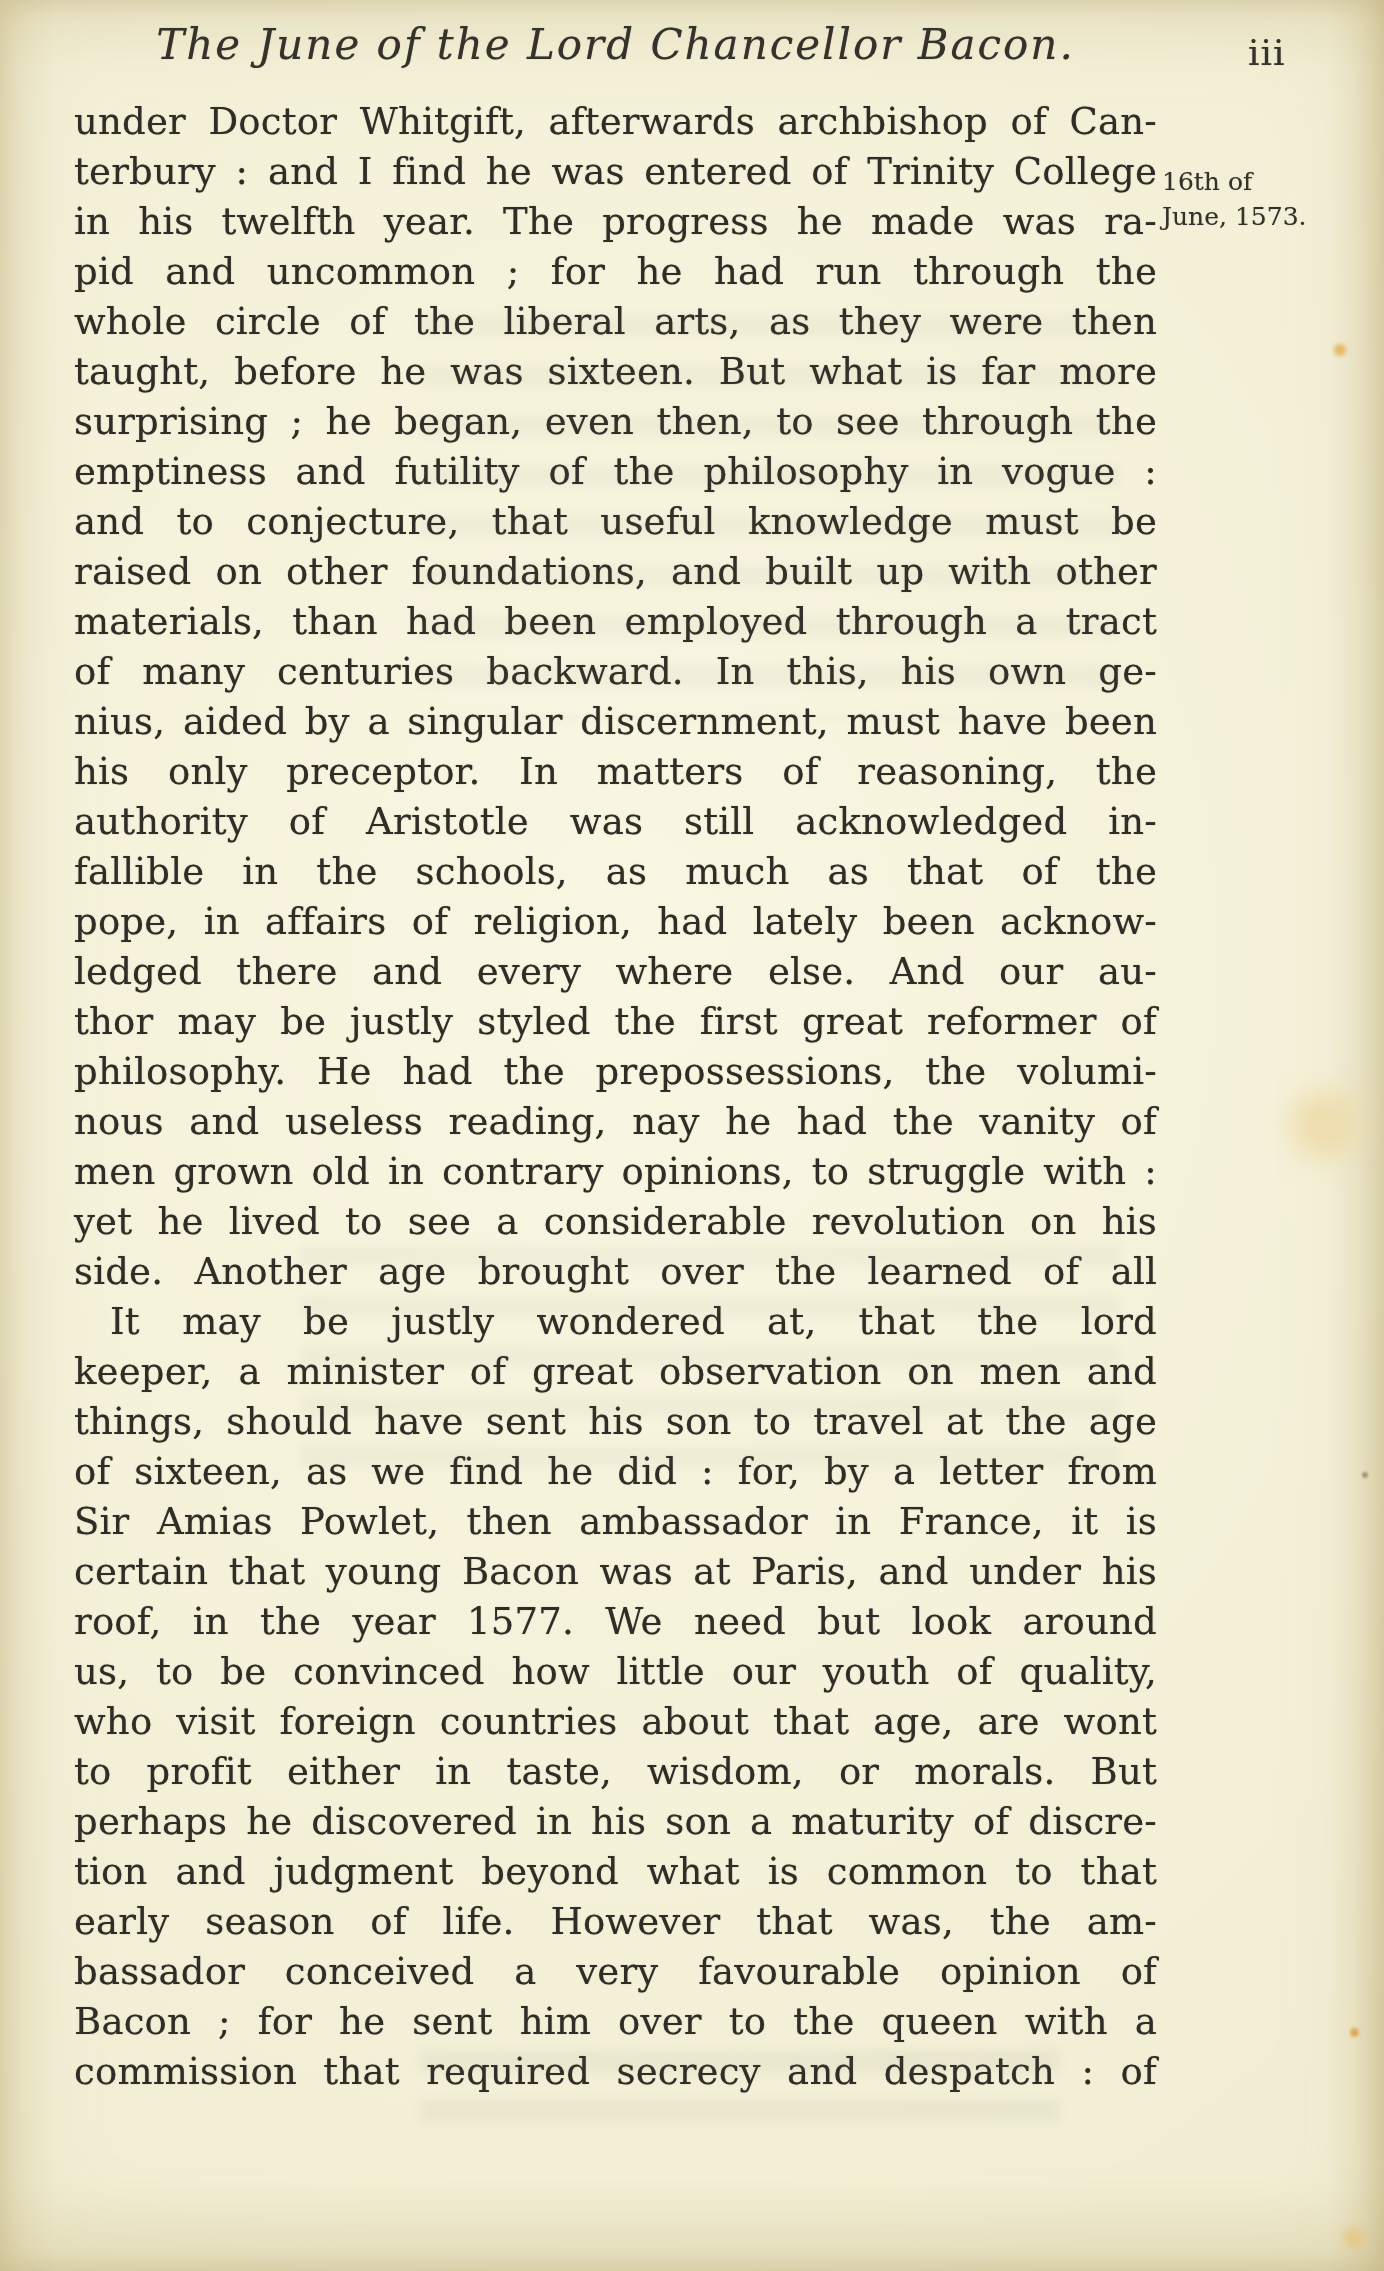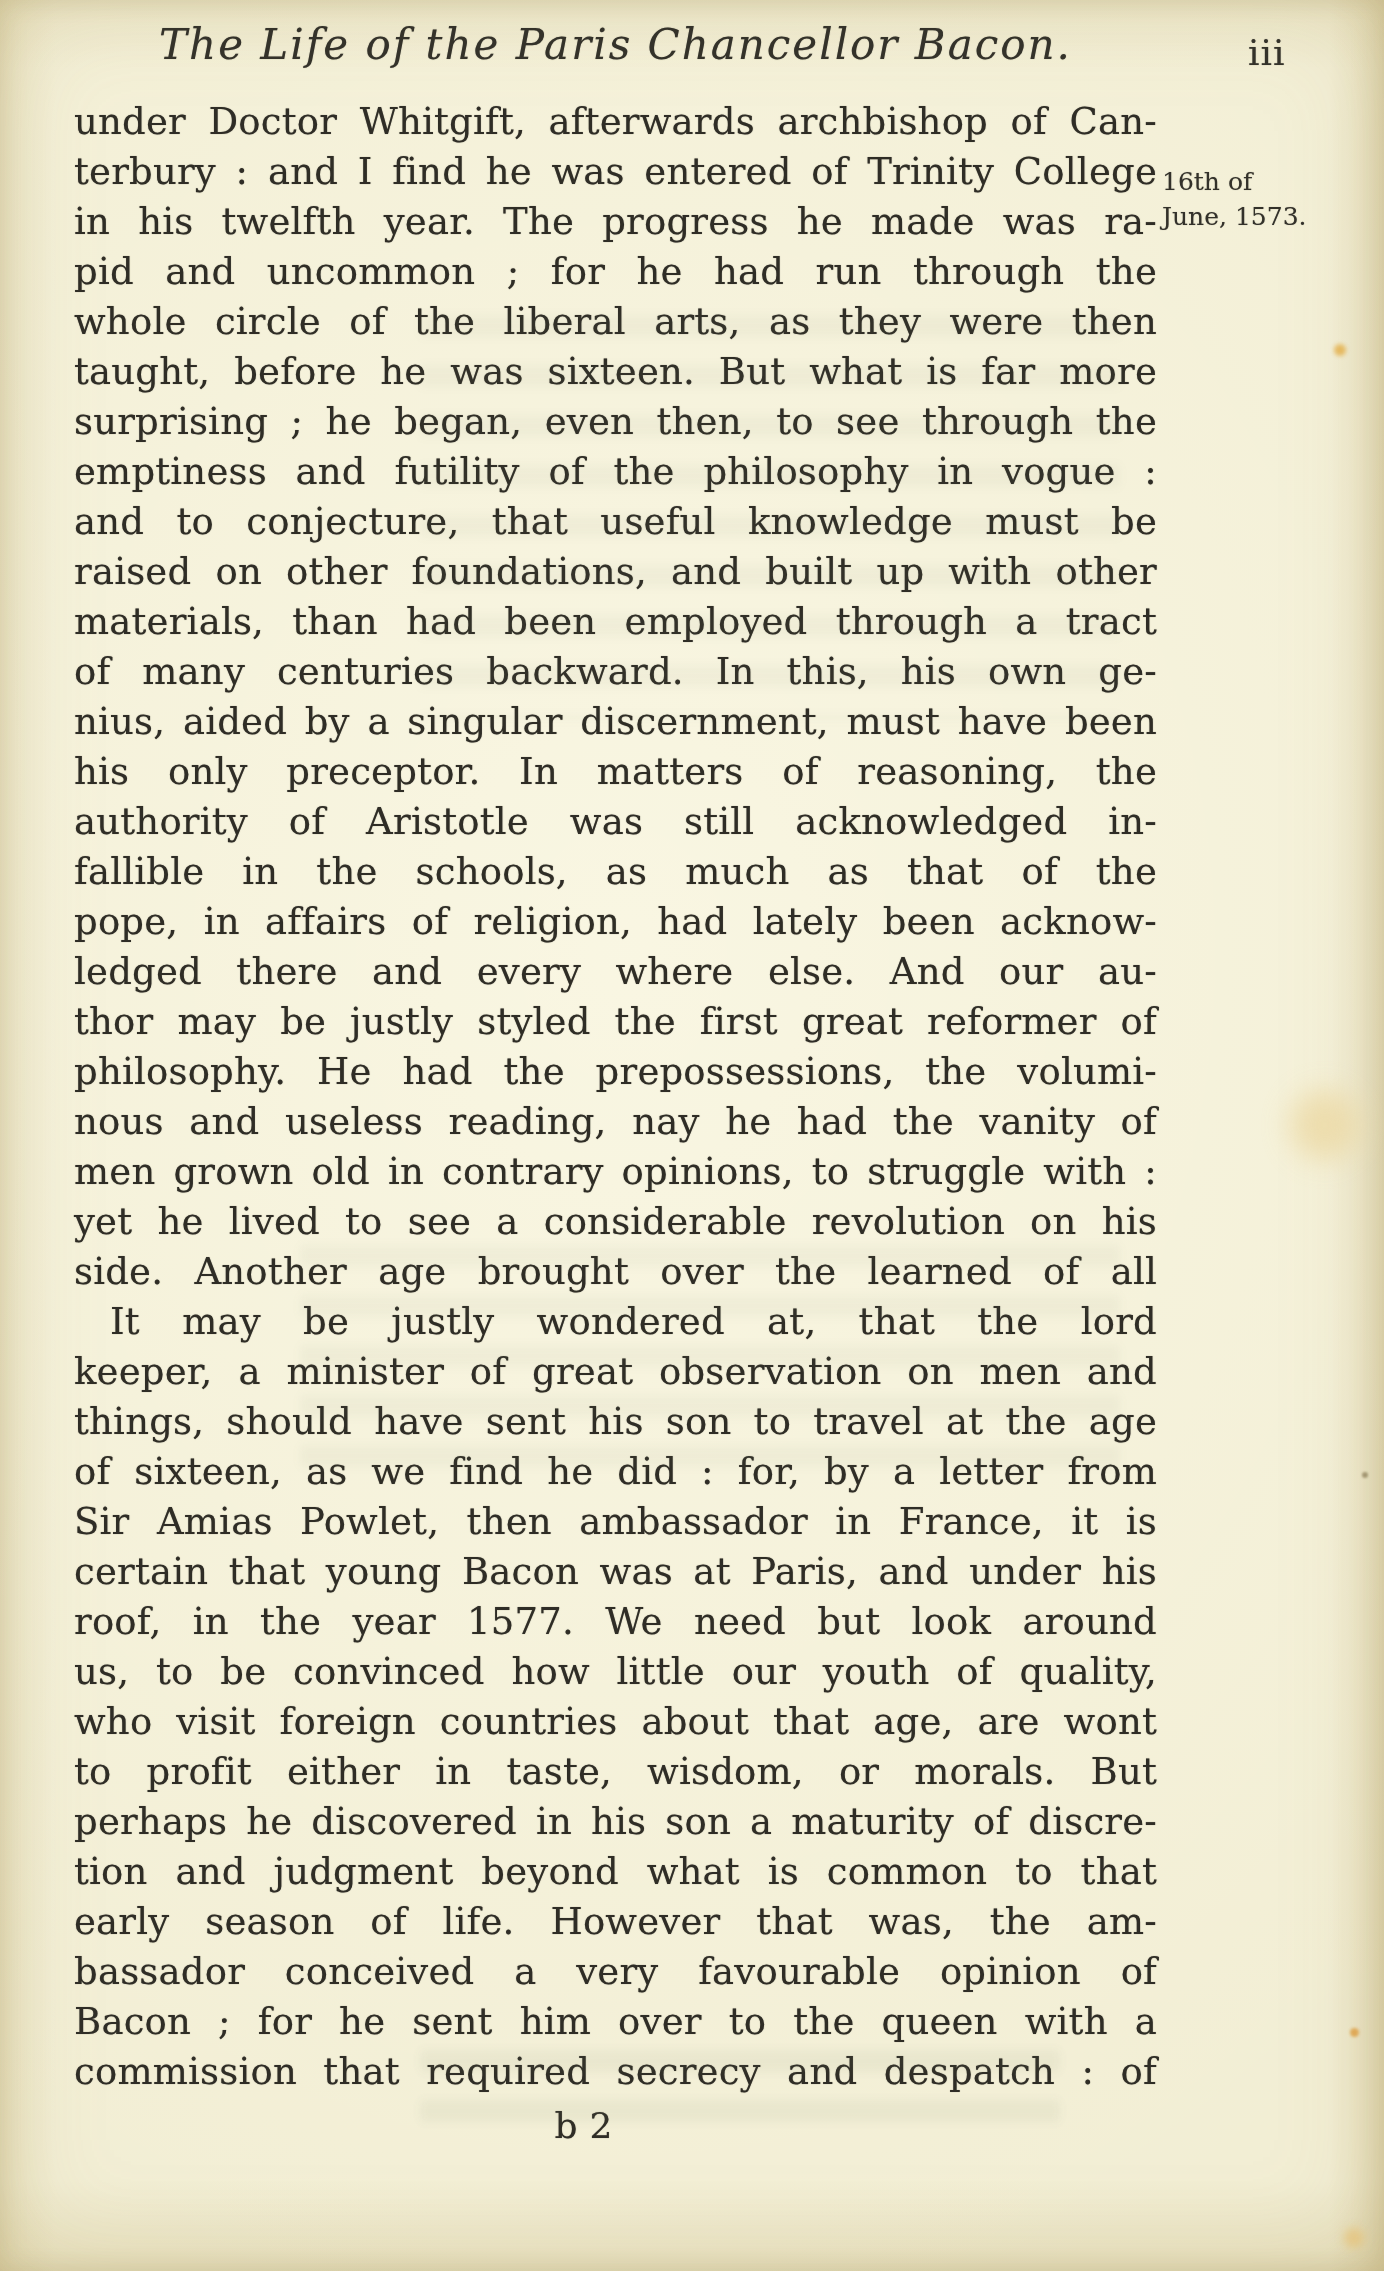--- a/index.html
+++ b/index.html
@@ -112,21 +112,21 @@
   .spot-2 { left: 1290px; top: 1090px; width: 70px;  height: 70px; background: #ecd9a4; filter: blur(14px); opacity: 0.8; }
   .spot-3 { left: 1350px; top: 2028px; width: 9px;   height: 9px;  background: #dd9c3e; filter: blur(1.5px); opacity: 0.8; }
   .spot-4 { left: 1344px; top: 2228px; width: 20px;  height: 20px; background: #e6c47c; filter: blur(5px); opacity: 0.8; }
   .spot-5 { left: 1362px; top: 1472px; width: 6px;   height: 6px;  background: #8a7b55; filter: blur(1px); opacity: 0.7; }
 </style>
 </head>
 <body>
 
 <div class="page">
 
-  <div class="running-title">The Life of the Paris Chancellor Bacon.</div>
+  <div class="running-title">The June of the Lord Chancellor Bacon.</div>
 
   <div class="page-number">iii</div>
 
   <div class="margin-note">16th of
 June, 1573.</div>
 
   <div class="body-text">
     <p class="para para-1">
       <span class="jlines">under Doctor Whitgift, afterwards archbishop of Can-
 terbury : and I find he was entered of Trinity College
@@ -164,21 +164,20 @@
 us, to be convinced how little our youth of quality,
 who visit foreign countries about that age, are wont
 to profit either in taste, wisdom, or morals. But
 perhaps he discovered in his son a maturity of discre-
 tion and judgment beyond what is common to that
 early season of life. However that was, the am-
 bassador conceived a very favourable opinion of
 Bacon ; for he sent him over to the queen with a
 commission that required secrecy and despatch : of</span>
     </p>
-    <div class="signature">b 2</div>
   </div>
 
   <div class="ghost ghost-1"></div>
   <div class="ghost ghost-2"></div>
   <div class="ghost ghost-3"></div>
 
   <div class="spot spot-1"></div>
   <div class="spot spot-2"></div>
   <div class="spot spot-3"></div>
   <div class="spot spot-4"></div>

